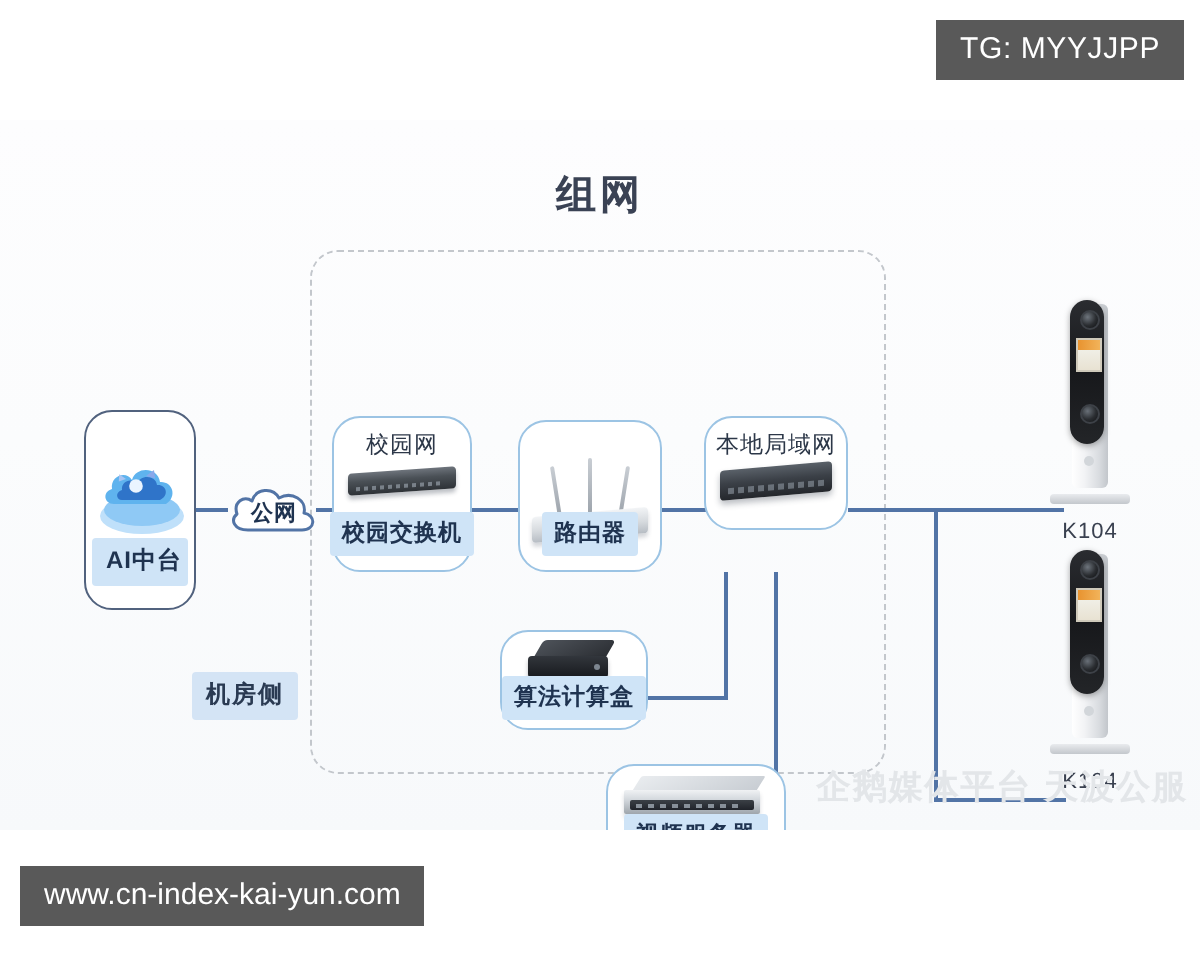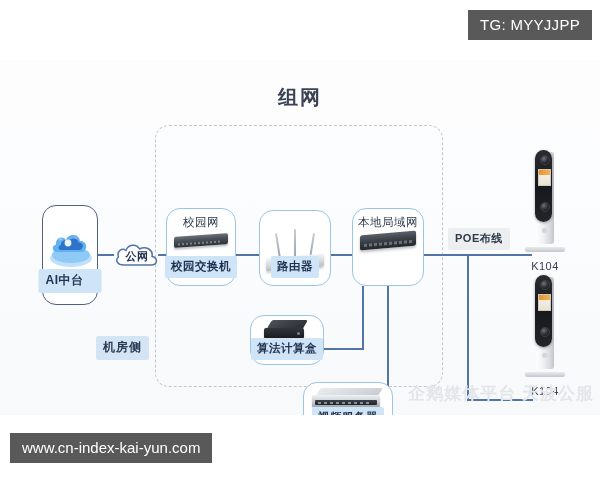--- a/index.html
+++ b/index.html
@@ -77,33 +77,33 @@
   }
   .node-toplabel {
     position: absolute; left: 50%; transform: translateX(-50%);
     top: 6px;
     font-size: 11.5px; font-weight: normal; color: #2c3748; letter-spacing: .5px;
     white-space: nowrap;
   }
 
   
   #node-ai { left: 42px; top: 145px; width: 56px; height: 100px; }
-  #node-ai .chip { bottom: 11px; font-size: 12px; padding: 3px 18px 4px 7px; }
+  #node-ai .chip { bottom: 11px; font-size: 12px; padding: 3px 3px 4px 7px; }
   .cloud3d { position: absolute; left: 4px; top: 22px; width: 48px; height: 42px; }
 
   
   #node-campus { left: 166px; top: 148px; width: 70px; height: 78px; }
   #node-campus .chip { bottom: 7px; }
 
   
   #node-router { left: 259px; top: 150px; width: 72px; height: 76px; }
   #node-router .chip { bottom: 7px; }
 
   
-  #node-poe { left: 352px; top: 148px; width: 72px; height: 78px; }
+  #node-poe { left: 352px; top: 148px; width: 72px; height: 57px; }
   #node-poe .chip { bottom: 7px; }
 
   
   #node-algo { left: 250px; top: 255px; width: 74px; height: 50px; }
   #node-algo .chip { bottom: 4px; }
 
   
   #node-video { left: 303px; top: 322px; width: 90px; height: 52px; }
   #node-video .chip { bottom: 4px; }
 
@@ -354,21 +354,20 @@
     </div>
 
     <div class="node blue-border" id="node-video">
       <div class="dev-server">
         <span class="top"></span>
           <span class="front"></span>
       </div>
       <span class="chip">视频服务器</span>
     </div>
 
-    <div class="wire-chip" style="left:448px; top:168px;">POE布线</div>
 
     <div class="kiosk" style="left:523px; top:90px;">
       <span class="pole"></span>
       <span class="face">
         <span class="cam"></span>
         <span class="screen">
             <i></i>
           </span>
         <span class="sensor"></span>
       </span>

